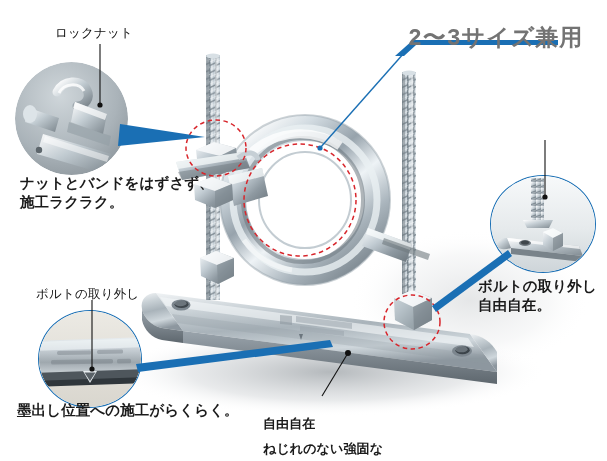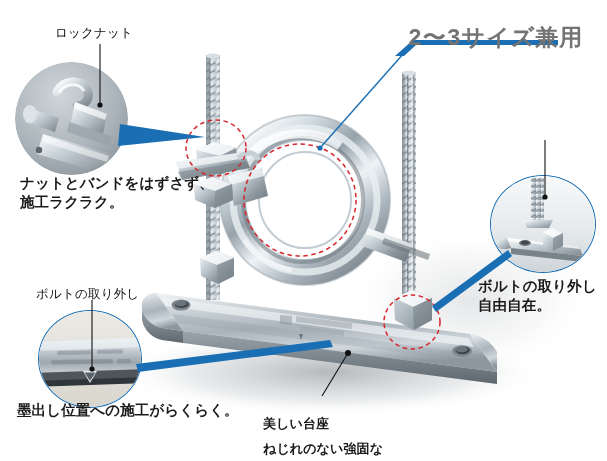--- a/index.html
+++ b/index.html
@@ -358,15 +358,15 @@
 
 
   <div class="cap" style="left:478px;top:296px;">自由自在。</div>
   <div class="cap" style="left:478px;top:277px;">ボルトの取り外し</div>
 
   <div class="lbl lbl-sm" style="left:36px;top:286px;">ボルトの取り外し</div>
 
   <div class="cap" style="left:17px;top:401px;">墨出し位置への施工がらくらく。</div>
 
   <div class="cap-thin" style="left:263px;top:396px;margin-top:44px;">ねじれのない強固な</div>
-  <div class="cap-thin" style="left:263px;top:415px;">美しい台座</div>
+  <div class="cap-thin" style="left:263px;top:415px;">自由自在</div>
 
 </div>
 
 </body></html>

